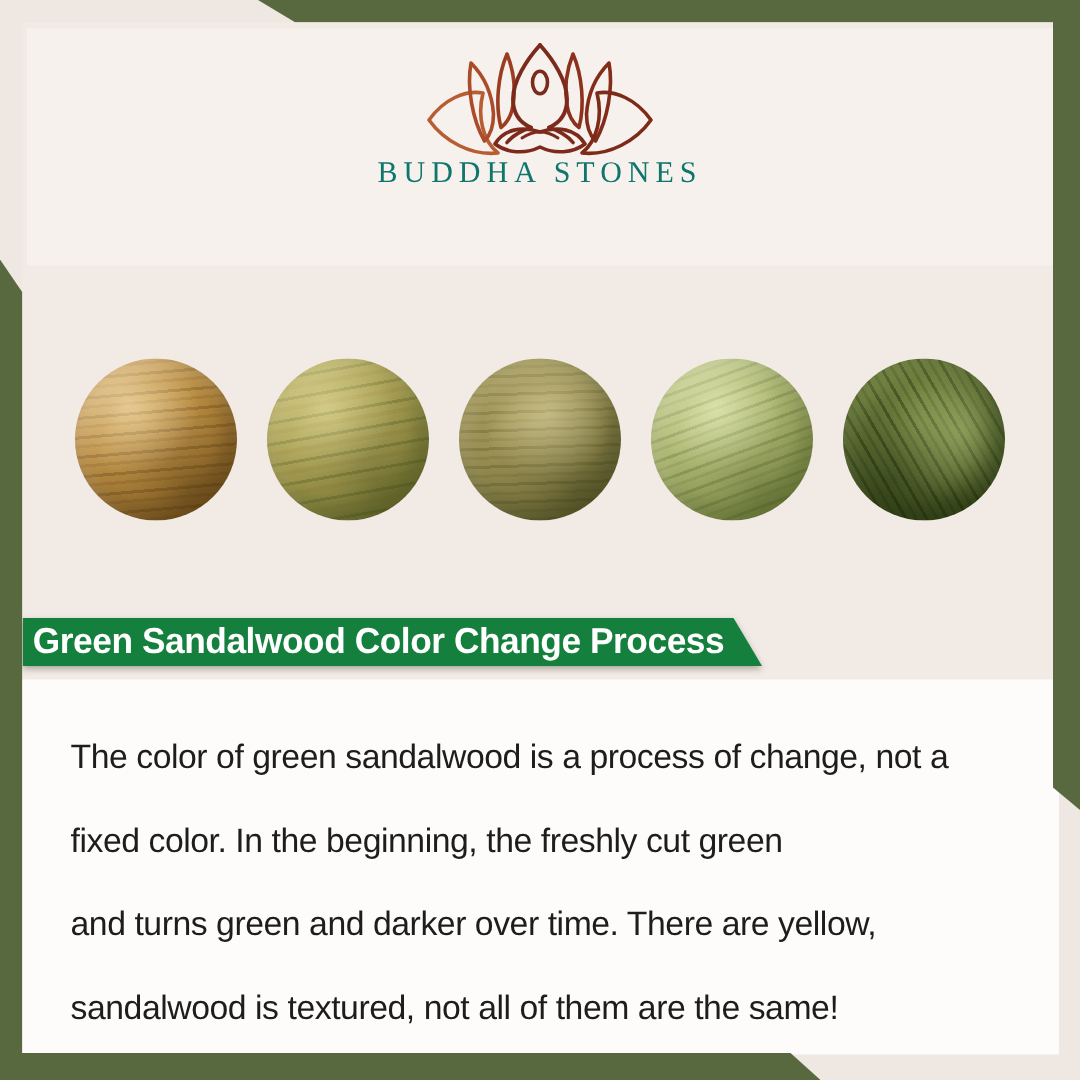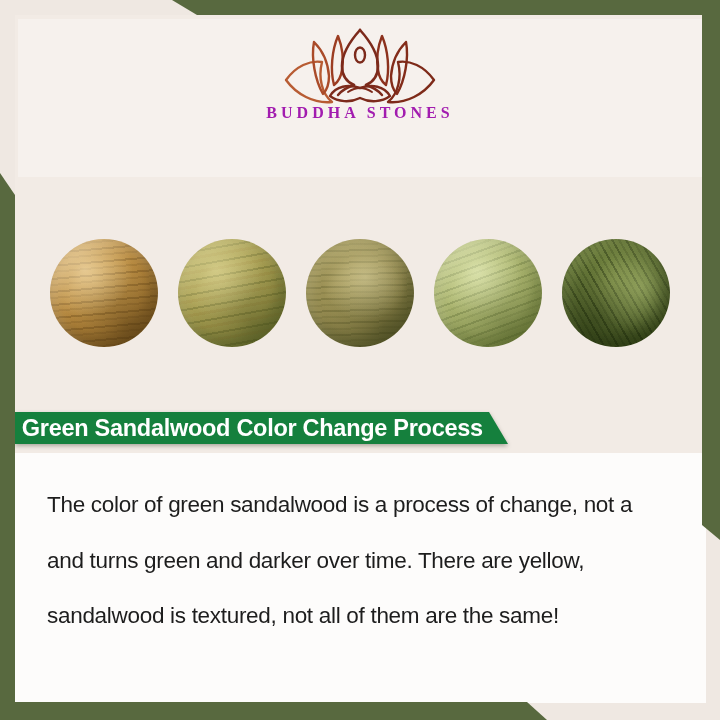--- a/index.html
+++ b/index.html
@@ -21,22 +21,22 @@
   .frame-bottom{left:0;top:702px;width:720px;height:18px;
     clip-path:polygon(0 0,527px 0,547px 18px,0 18px);}
   .frame-left{left:0;top:173px;width:15px;height:547px;
     clip-path:polygon(0 0,15px 22px,15px 547px,0 547px);}
 
   
   .logo{position:absolute;left:278px;top:22px;width:164px;height:84px;}
   .logo path,.logo ellipse{fill:none;stroke-linecap:round;stroke-linejoin:round;}
   .brand-name{
     position:absolute;left:0;top:104px;width:720px;text-align:center;
-    font-family:"Liberation Serif", serif;font-size:16px;font-weight:700;
-    letter-spacing:4px;color:#a21caf;
+    font-family:"Liberation Serif", serif;font-size:20px;font-weight:400;
+    letter-spacing:4px;color:#0f766e;
   }
 
   
   .title-bar{
     position:absolute;left:149px;top:126px;width:423px;height:46px;
     background:#fcfaf8;box-shadow:0 1px 3px rgba(0,0,0,0.05);
     display:flex;align-items:center;justify-content:center;
   }
   .title-bar span{
     font-size:30px;font-weight:700;letter-spacing:-0.5px;color:#4b6a3a;
@@ -143,20 +143,21 @@
 
   <div class="banner-wrap">
     <div class="banner">
       <span>Green Sandalwood Color Change Process</span>
     </div>
   </div>
 
   <div class="desc-panel">
     <div class="desc-text">
       <div>The color of green sandalwood is a process of change, not a</div>
+      <div>fixed color. In the beginning, the freshly cut green</div>
       <div>and turns green and darker over time. There are yellow,</div>
       <div>sandalwood is textured, not all of them are the same!</div>
     </div>
   </div>
 
   <div class="frame frame-top"></div>
   <div class="frame frame-right"></div>
   <div class="frame frame-bottom"></div>
   <div class="frame frame-left"></div>
 

